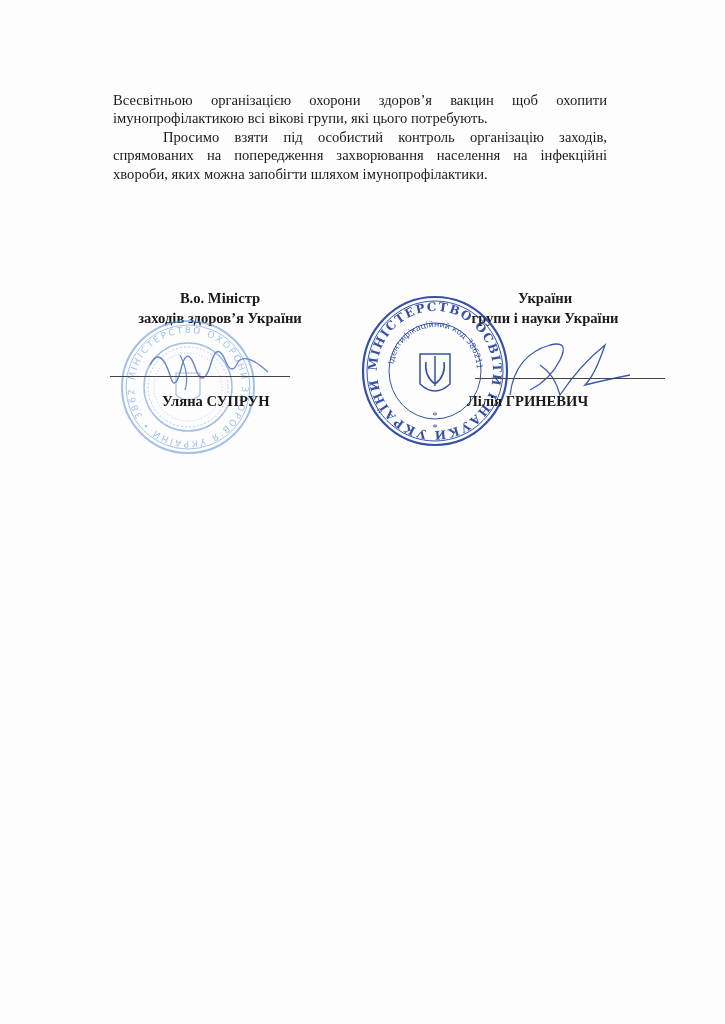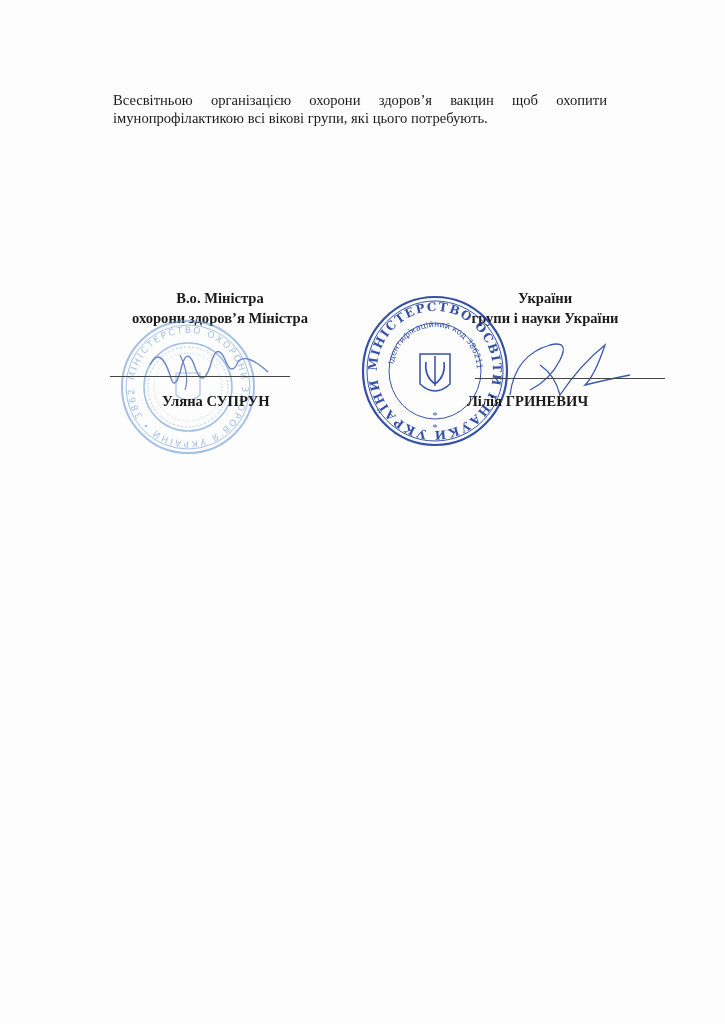--- a/index.html
+++ b/index.html
@@ -22,25 +22,26 @@
     .stamp-right { left: 360px; top: 294px; width: 150px; height: 154px; opacity: 0.9; }
     .scribble { position: absolute; }
   </style>
 </head>
 <body>
 
 <div class="page">
 
   <div class="body-text">
     <p>Всесвітньою організацією охорони здоров’я вакцин щоб охопити імунопрофілактикою всі вікові групи, які цього потребують.</p>
+    <p class="indent">Просимо взяти під особистий контроль організацію заходів, спрямованих на попередження захворювання населення на інфекційні хвороби, яких можна запобігти шляхом імунопрофілактики.</p>
   </div>
 
   <div class="sig-title sig-left">
-    <div>В.о. Міністра</div>
-    <div>охорони здоров’я Міністра</div>
+    <div>В.о. Міністр</div>
+    <div>заходів здоров’я України</div>
   </div>
 
   <svg class="stamp stamp-left" viewBox="0 0 140 140">
     <g fill="none" stroke="#5b8fd6">
       <circle cx="70" cy="70" r="66" stroke-width="2"></circle>
       <circle cx="70" cy="70" r="62" stroke-width="1"></circle>
       <circle cx="70" cy="70" r="44" stroke-width="1.5"></circle>
       <circle cx="70" cy="70" r="40" stroke-width="0.8" stroke-dasharray="2 2"></circle>
       <circle cx="70" cy="70" r="34" stroke-width="0.8" stroke-dasharray="1 2"></circle>
       <path d="M58 56 h24 v22 q-12 10 -24 0 z" stroke-width="1.2"></path>

